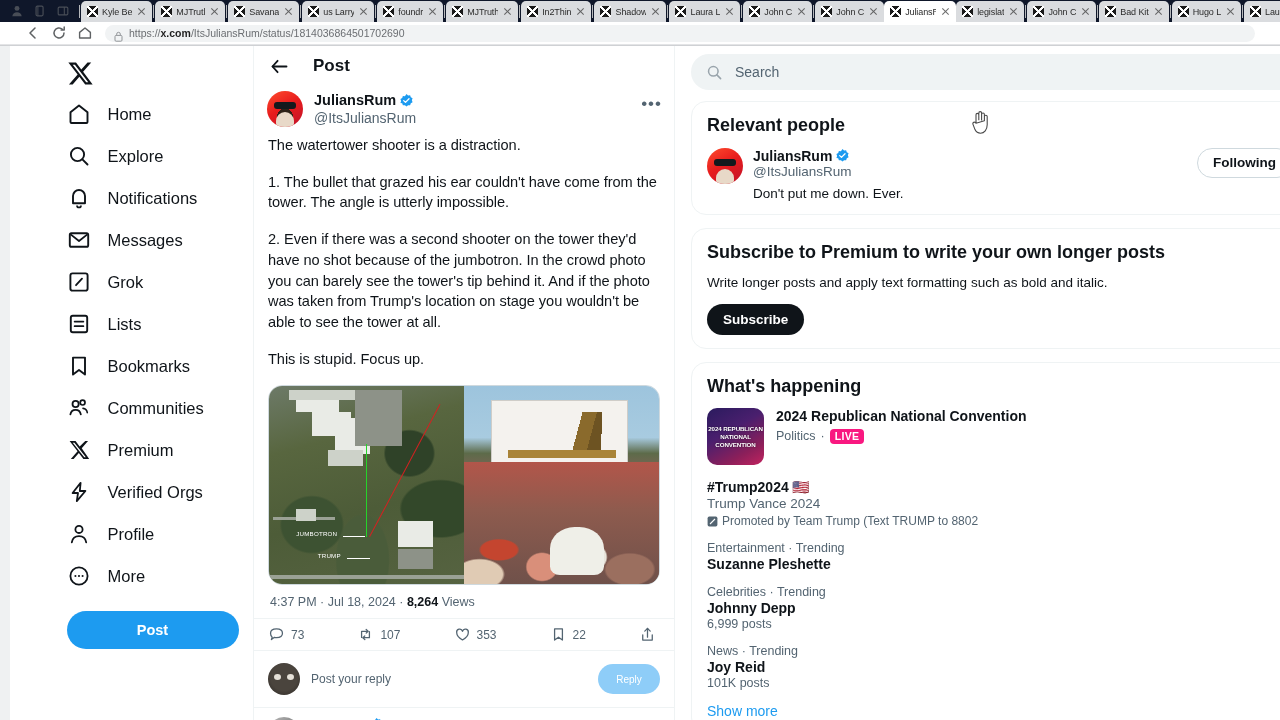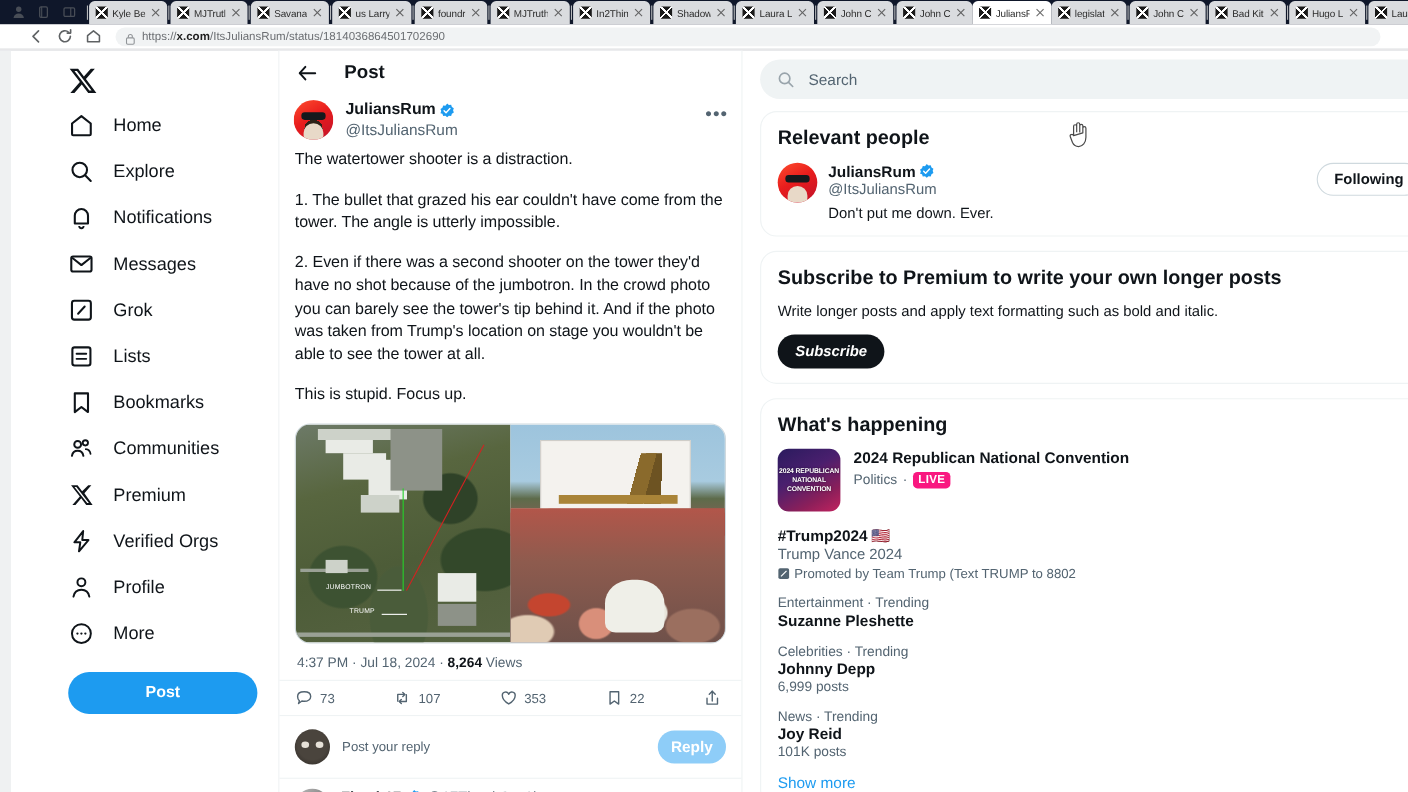--- a/index.html
+++ b/index.html
@@ -125,21 +125,21 @@
     overflow: hidden;
   }
   .page-gutter-left { width: 10px; flex: 0 0 auto; background: #eff1f2; }
 
   
   .leftnav {
     width: 243px;
     flex: 0 0 auto;
     padding: 11px 0 0 0;
     display: flex; flex-direction: column;
-    align-items: flex-start;
+    align-items: center;
   }
   .nav-inner { width: 182px; margin-left: 52px; }
   .xlogo { width: 27px; height: 27px; margin: 3px 0 6px 0; display: block; }
   .nav-item {
     display: flex; align-items: center;
     gap: 17px;
     height: 42px;
     padding: 0 5px 0 0;
     color: #0f1419;
   }
@@ -343,21 +343,21 @@
   }
   .avatar-reply::after {
     content: ""; position: absolute; right: 6px; top: 11px;
     width: 7px; height: 6px; background: #e6e1d8; border-radius: 50%;
   }
   .reply-placeholder { flex: 1 1 auto; font-size: 12px; color: #536471; }
   .reply-btn {
     width: 62px; height: 30px;
     background: #8ecdf8; color: #fff;
     border: none; border-radius: 16px;
-    font-size: 14px; font-weight: 700;
+    font-size: 10px; font-weight: 400;
     font-family: "Liberation Sans", sans-serif;
   }
 
   .comment {
     display: flex; gap: 10px;
     padding: 9px 14px 0 14px;
     position: relative;
   }
   .avatar-c {
     width: 32px; height: 32px; border-radius: 50%;
@@ -435,21 +435,20 @@
     font-family: "Liberation Sans", sans-serif;
     white-space: nowrap;
   }
   .prem-sub { font-size: 13.5px; color: #0f1419; line-height: 1.38; margin-bottom: 11px; }
   .subscribe-btn {
     height: 31px; padding: 0 16px;
     background: #0f1419; color: #fff;
     border: none; border-radius: 16px;
     font-size: 13.5px; font-weight: 700;
     font-family: "Liberation Sans", sans-serif;
-    font-style: italic;
   }
 
   .trend-row { display: flex; gap: 12px; align-items: flex-start; margin-bottom: 14px; }
   .trend-thumb {
     width: 57px; height: 57px; border-radius: 10px; flex: 0 0 auto;
     background: linear-gradient(150deg, #2a1b5e 0%, #4a1f6e 40%, #8c1f5a 75%, #c2235f 100%);
     position: relative; overflow: hidden;
     display: flex; align-items: center; justify-content: center;
   }
   .trend-thumb-text {

